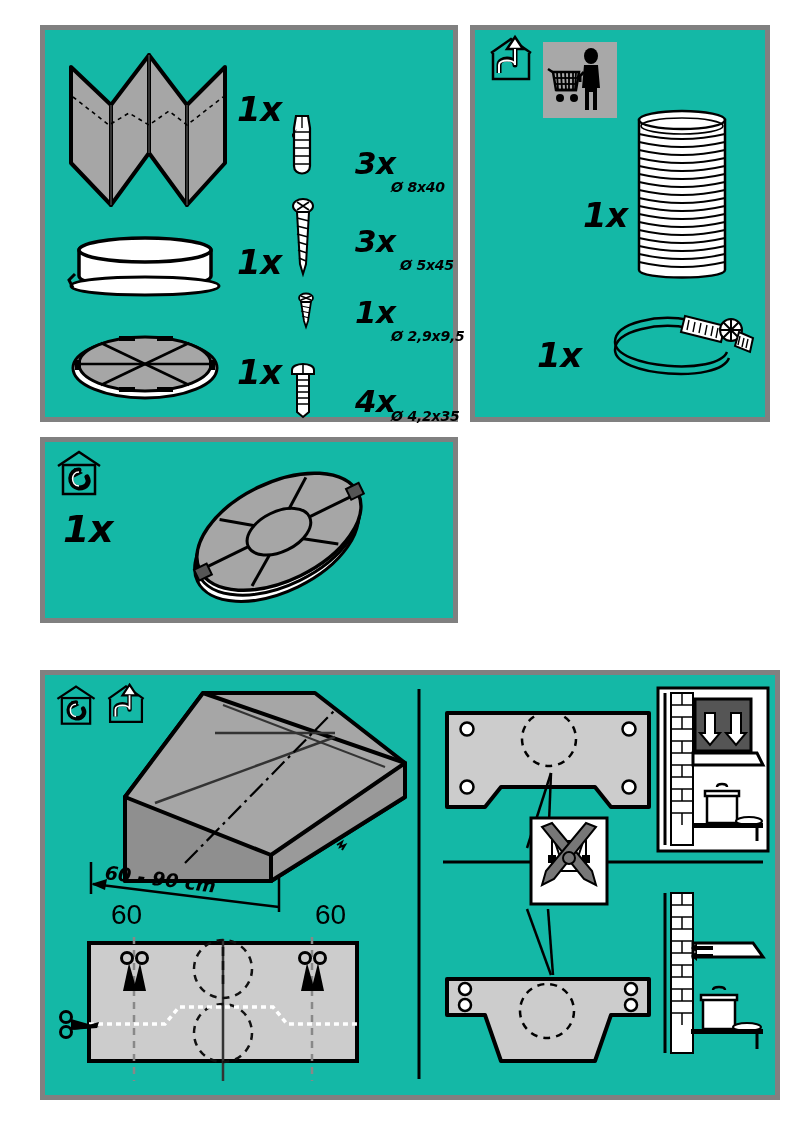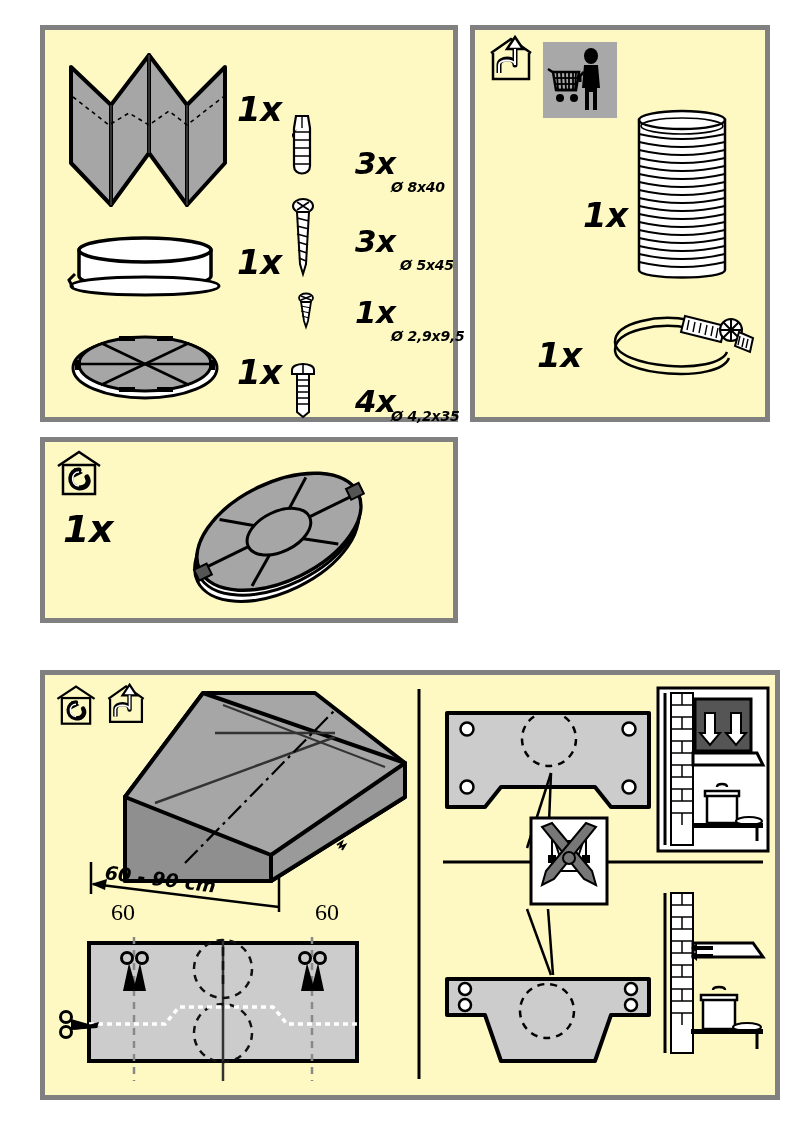--- a/index.html
+++ b/index.html
@@ -11,21 +11,21 @@
     width: 802px;
     height: 1134px;
     position: relative;
     font-family: "Liberation Sans", sans-serif;
     overflow: hidden;
   }
 
   
   .panel {
     position: absolute;
-    background: #fef9c3;
+    background: #14b8a6;
     border: 5px solid #808080;
     box-sizing: border-box;
   }
 
   
   .qty {
     position: absolute;
     font-family: "DejaVu Sans", sans-serif;
     font-weight: bold;
     font-style: italic;
@@ -53,23 +53,23 @@
     position: absolute;
     font-family: "DejaVu Sans", sans-serif;
     font-weight: bold;
     font-style: italic;
     font-size: 17px;
     color: #000000;
     white-space: nowrap;
   }
   .numlabel {
     position: absolute;
-    font-family: Liberation Serif, serif;
+    font-family: Liberation Sans, sans-serif;
     font-weight: normal;
-    font-size: 24px;
+    font-size: 28px;
     color: #000000;
     white-space: nowrap;
   }
 
   
   .art { position: absolute; }
   svg { display: block; overflow: visible; }
 
   .mode-icon { position: absolute; }
   .cart-icon { position: absolute; background: #a8a8a8; }

